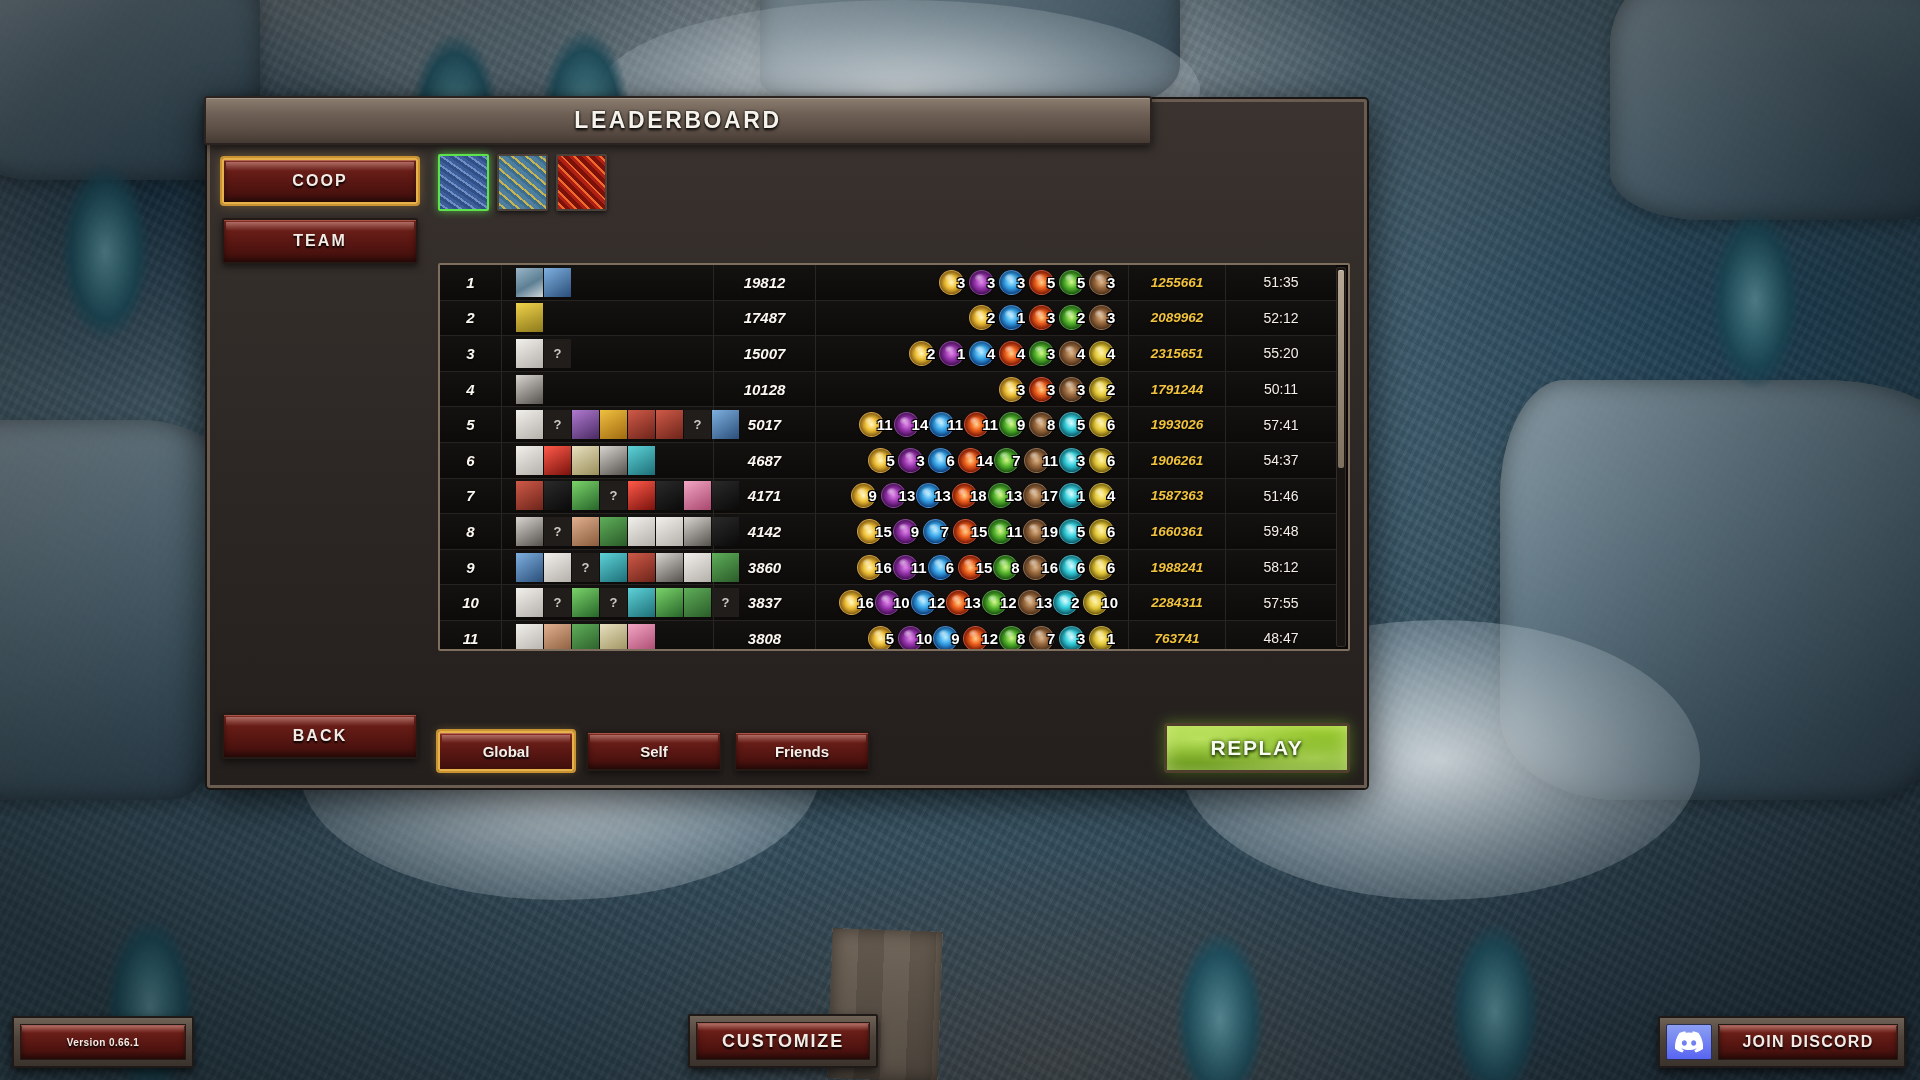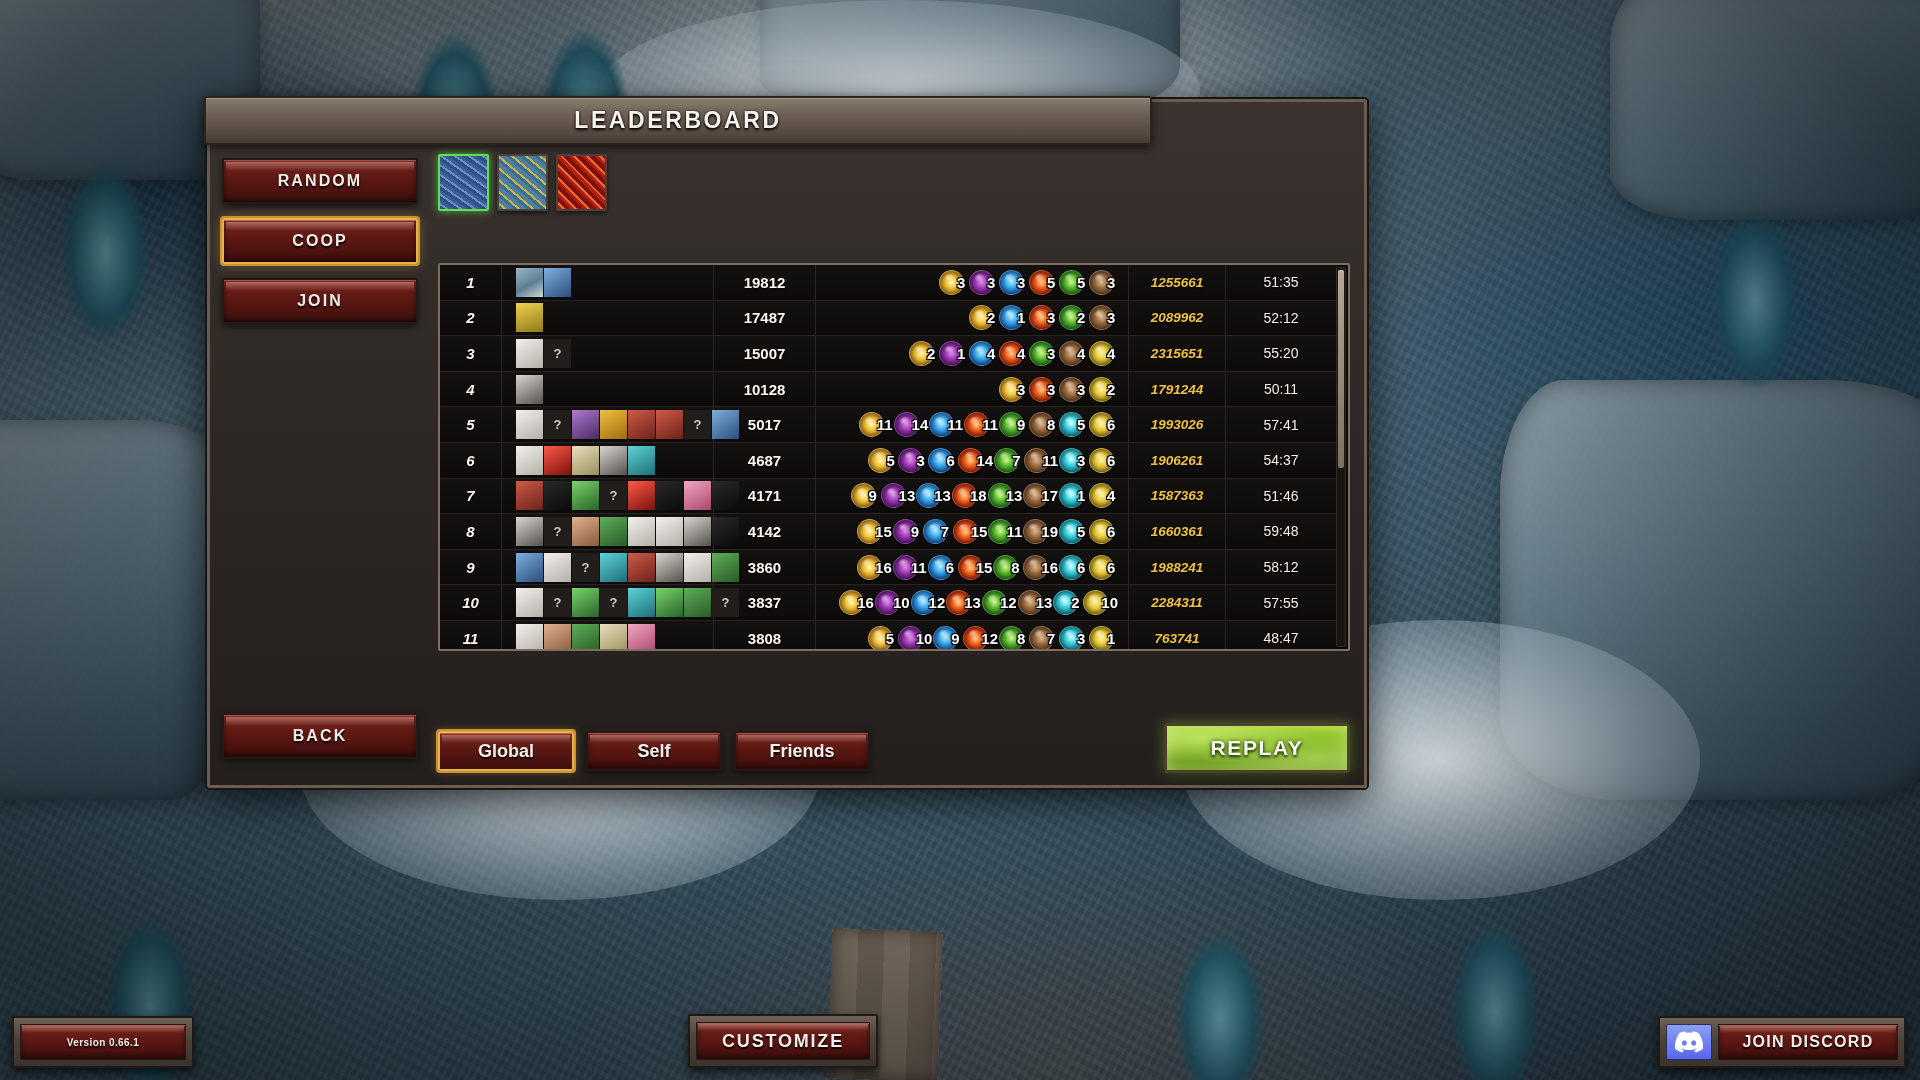--- a/index.html
+++ b/index.html
@@ -170,21 +170,21 @@
     display: flex; align-items: center; height: 100%;
     border-right: 1px solid #2a2523;
   }
   .row .cell:last-child { border-right: none; }
   .cell.center { justify-content: center; }
   .rank-txt {
     font-size: 15px; font-style: italic; font-weight: bold; color: #fbf7f1;
     text-shadow: 0 1px 2px #000;
   }
   .score-txt {
-    font-size: 15px; font-weight: bold; color: #fbf7f1;
+    font-size: 15px; font-style: italic; font-weight: bold; color: #fbf7f1;
     text-shadow: 0 1px 2px #000;
   }
   .networth-txt {
     font-size: 13.5px; font-style: italic; font-weight: bold; color: #f2c33c;
     text-shadow: 0 1px 2px #000;
   }
   .duration-txt {
     font-size: 14px; color: #f4efe8; text-shadow: 0 1px 2px #000;
   }
 
@@ -262,21 +262,21 @@
     background: linear-gradient(180deg, #8d3028 0%, #6e2019 16%, #581612 55%, #3f0f0c 100%);
     border: 2px solid #231a16; border-radius: 2px;
     display: flex; align-items: center; justify-content: center; cursor: pointer;
     box-shadow: inset 0 1px 0 rgba(255,180,160,.3), inset 0 -3px 6px rgba(0,0,0,.5), 0 3px 6px rgba(0,0,0,.5);
   }
   .filter-btn::before {
     content: ""; position: absolute; left: 2px; right: 2px; top: 2px; height: 8px;
     background: linear-gradient(180deg, rgba(235,200,190,.42), rgba(235,200,190,0));
   }
   .filter-btn span {
-    position: relative; z-index: 2; font-size: 18px; font-weight: bold; color: #f5efe9;
+    position: relative; z-index: 2; font-size: 15px; font-weight: bold; color: #f5efe9;
     text-shadow: 0 2px 2px #000;
   }
   .filter-btn.selected {
     border-color: #e7b24a;
     box-shadow: inset 0 1px 0 rgba(255,200,150,.4), 0 0 0 2px #c99233, 0 0 10px rgba(231,178,74,.45);
   }
 
   
   #replay-btn {
     position: absolute; right: 14px; bottom: 12px; width: 186px; height: 50px;
@@ -359,28 +359,25 @@
 
 <div id="panel">
 
   <div id="panel-title-bar">
     <div id="panel-title">LEADERBOARD</div>
   </div>
 
   <div id="panel-body">
 
     <div id="left-rail">
-      <div class="rail-btn">
-        <span>RANDOM</span>
-      </div>
       <div class="rail-btn selected">
         <span>COOP</span>
       </div>
       <div class="rail-btn">
-        <span>JOIN</span>
+        <span>TEAM</span>
       </div>
     </div>
     <div class="rail-btn" id="back-btn">
       <span>BACK</span>
     </div>
 
     <div id="map-thumbs">
       <div class="map-thumb mt-a selected"></div>
       <div class="map-thumb mt-b"></div>
       <div class="map-thumb mt-c"></div>

